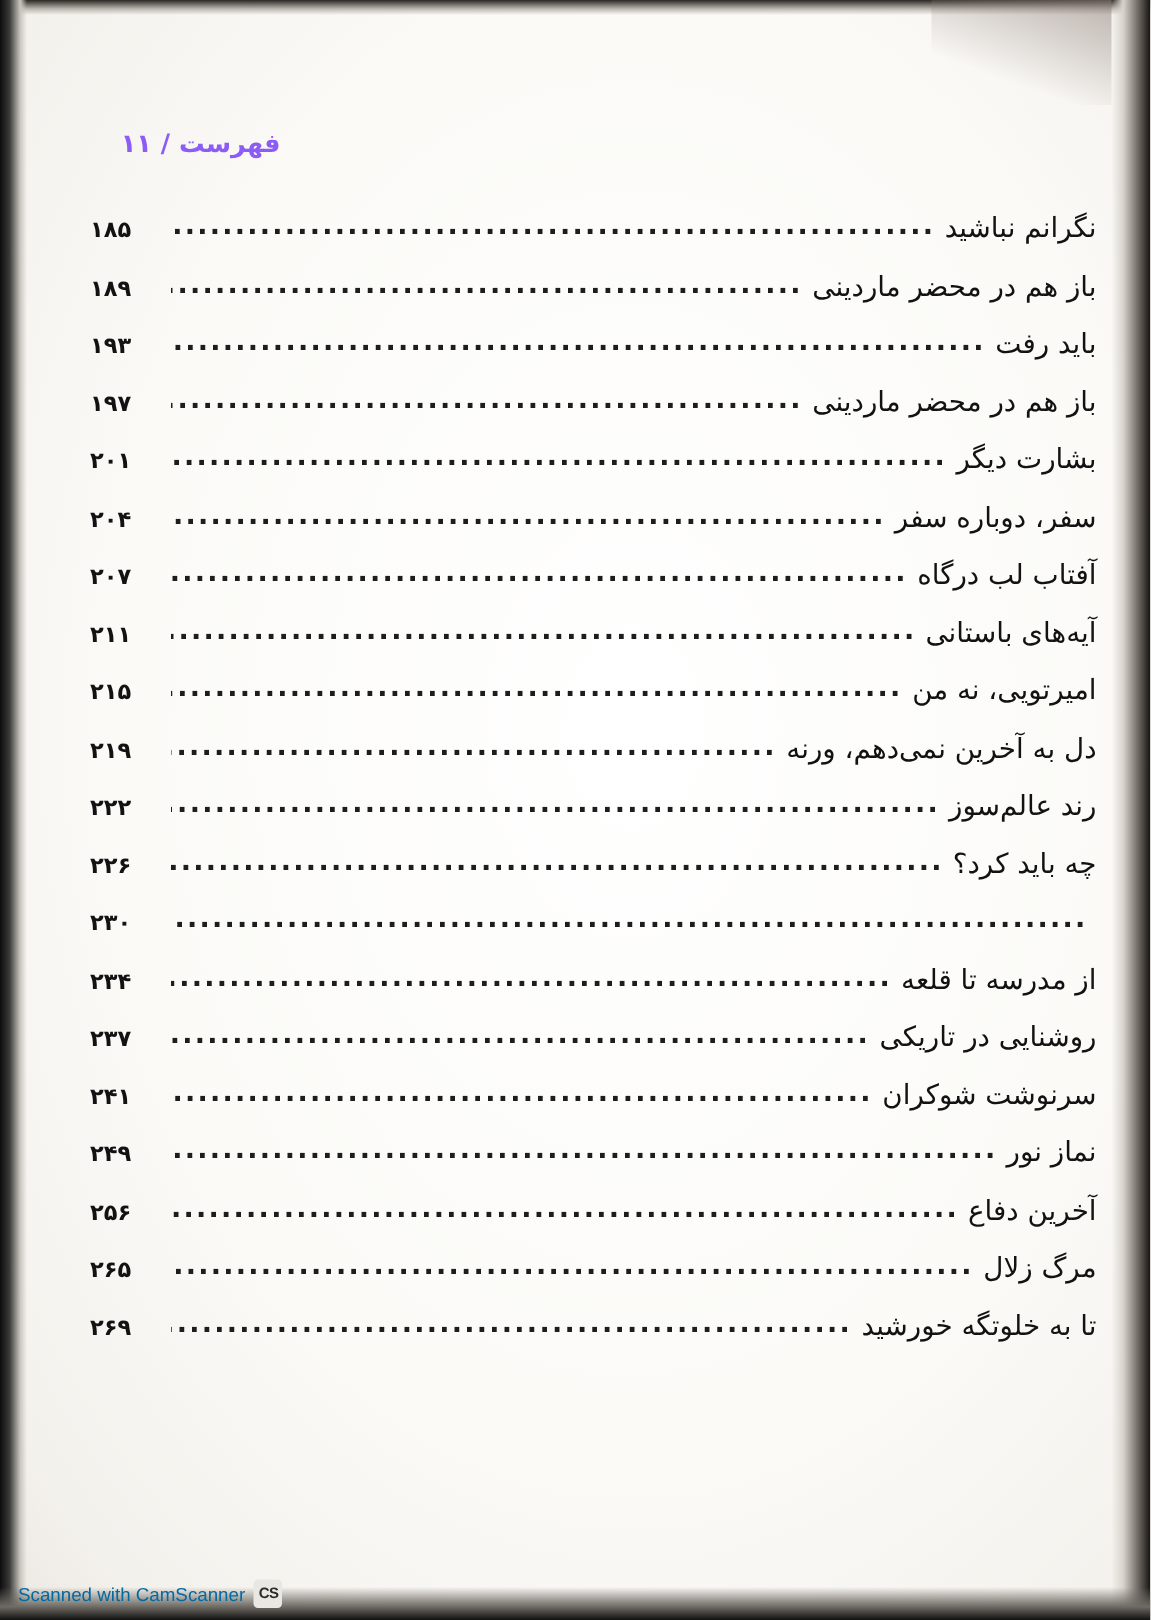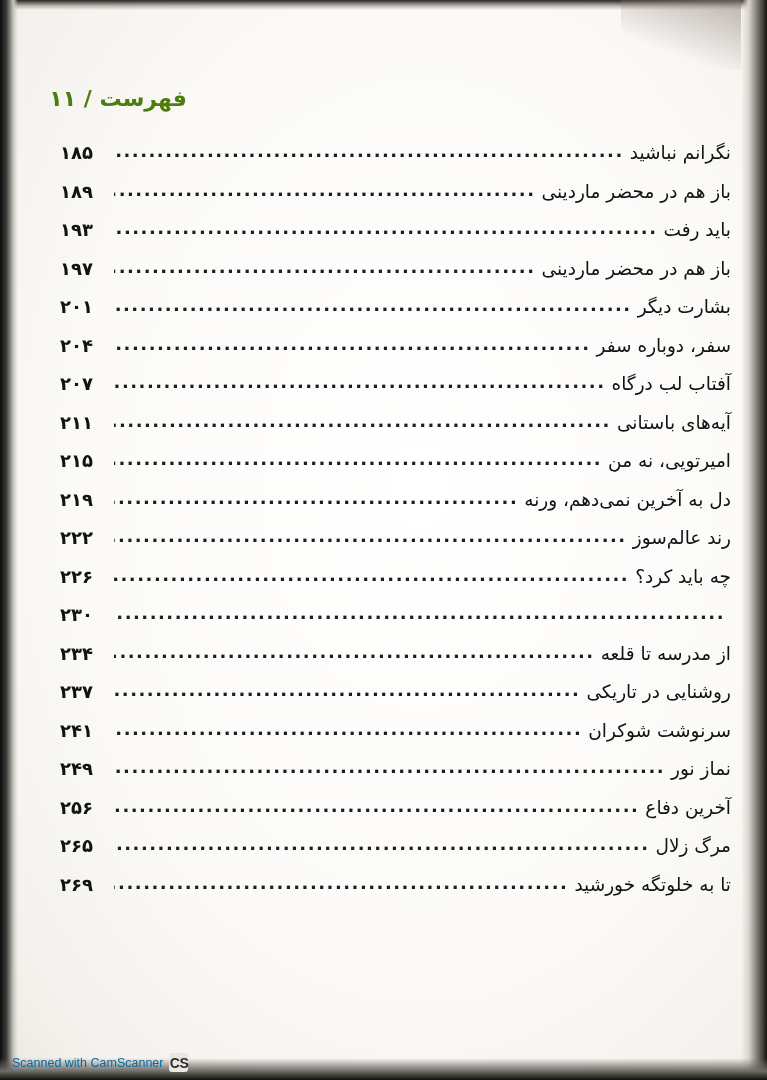--- a/index.html
+++ b/index.html
@@ -62,23 +62,23 @@
     left: 0; right: 0;
     top: 0;
   }
   .running-head {
     position: absolute;
     top: 86px;
     right: 0;
     left: 16px;
     text-align: right;
     padding-right: 580px;
-    font-size: 22px;
-    font-weight: bold;
-    color: #4d7c0f;
+    font-size: 17px;
+    font-weight: bold;
+    color: #8b5cf6;
     letter-spacing: 0.5px;
   }
   .toc {
     position: absolute;
     top: 142px;
     right: 36px;
     left: 60px;
   }
   .toc-row {
     display: flex;
@@ -98,21 +98,21 @@
     overflow: hidden;
     white-space: nowrap;
     font-size: 18px;
     font-weight: bold;
     color: #1d1d1d;
     margin: 0 6px;
     letter-spacing: 1.5px;
     transform: translateY(-2px);
   }
   .toc-page {
-    font-size: 18px;
+    font-size: 15px;
     font-weight: bold;
     color: #121212;
     min-width: 48px;
     text-align: left;
     direction: rtl;
     white-space: nowrap;
   }
 
   
   .cs-bar {
@@ -123,21 +123,21 @@
     align-items: center;
     gap: 6px;
     z-index: 5;
   }
   .cs-logo {
     width: 19px;
     height: 19px;
     border-radius: 3px;
     background: #e9e7e2;
     color: #2b2b2b;
-    font-size: 14px;
+    font-size: 10px;
     font-weight: bold;
     display: flex;
     align-items: center;
     justify-content: center;
     font-family: "Liberation Sans", sans-serif;
     letter-spacing: -0.5px;
   }
   .cs-text {
     font-family: "Liberation Sans", sans-serif;
     font-size: 12.5px;

